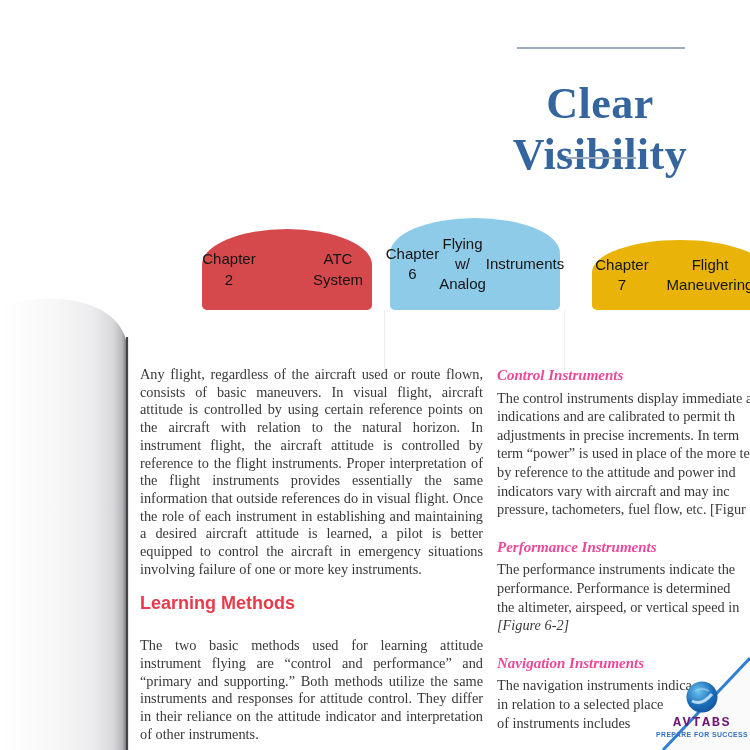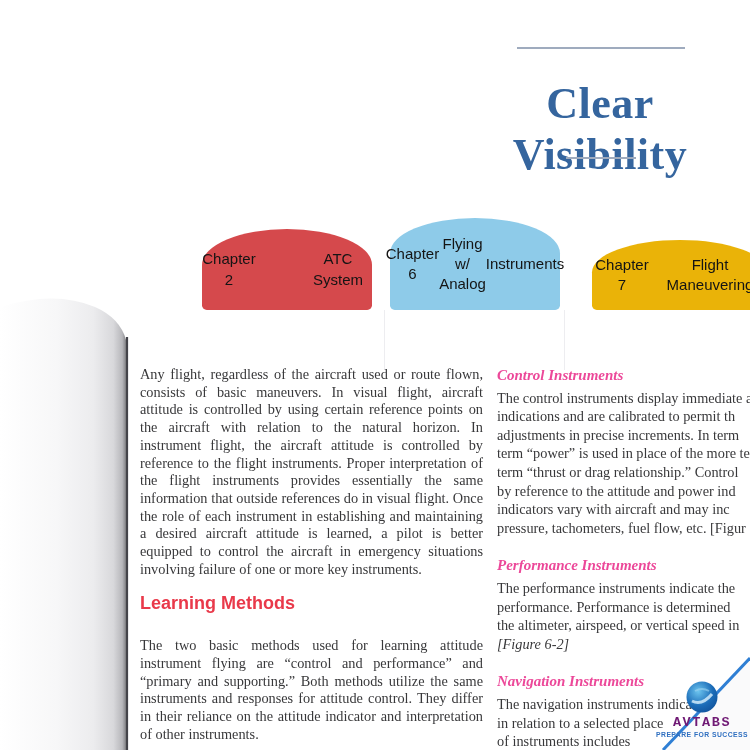--- a/index.html
+++ b/index.html
@@ -116,21 +116,20 @@
   <div class="heading-bottom">Attitude Instrument Flying Using the Control and</div>
 </div>
 
 <div class="col-right">
   <div class="sec">
     <div class="heading-italic">Control Instruments</div>
     <div class="line">The control instruments display immediate atti</div>
     <div class="line">indications and are calibrated to permit th</div>
     <div class="line">adjustments in precise increments. In term</div>
     <div class="line">term “power” is used in place of the more tech</div>
-    <div class="line">term “thrust or drag relationship.” Control</div>
     <div class="line">by reference to the attitude and power ind</div>
     <div class="line">indicators vary with aircraft and may inc</div>
     <div class="line">pressure, tachometers, fuel flow, etc. [Figur</div>
   </div>
   <div class="sec">
     <div class="heading-italic">Performance Instruments</div>
     <div class="line">The performance instruments indicate the</div>
     <div class="line">performance. Performance is determined</div>
     <div class="line">the altimeter, airspeed, or vertical speed in</div>
     <div class="line italic-line">[Figure 6-2]</div>

